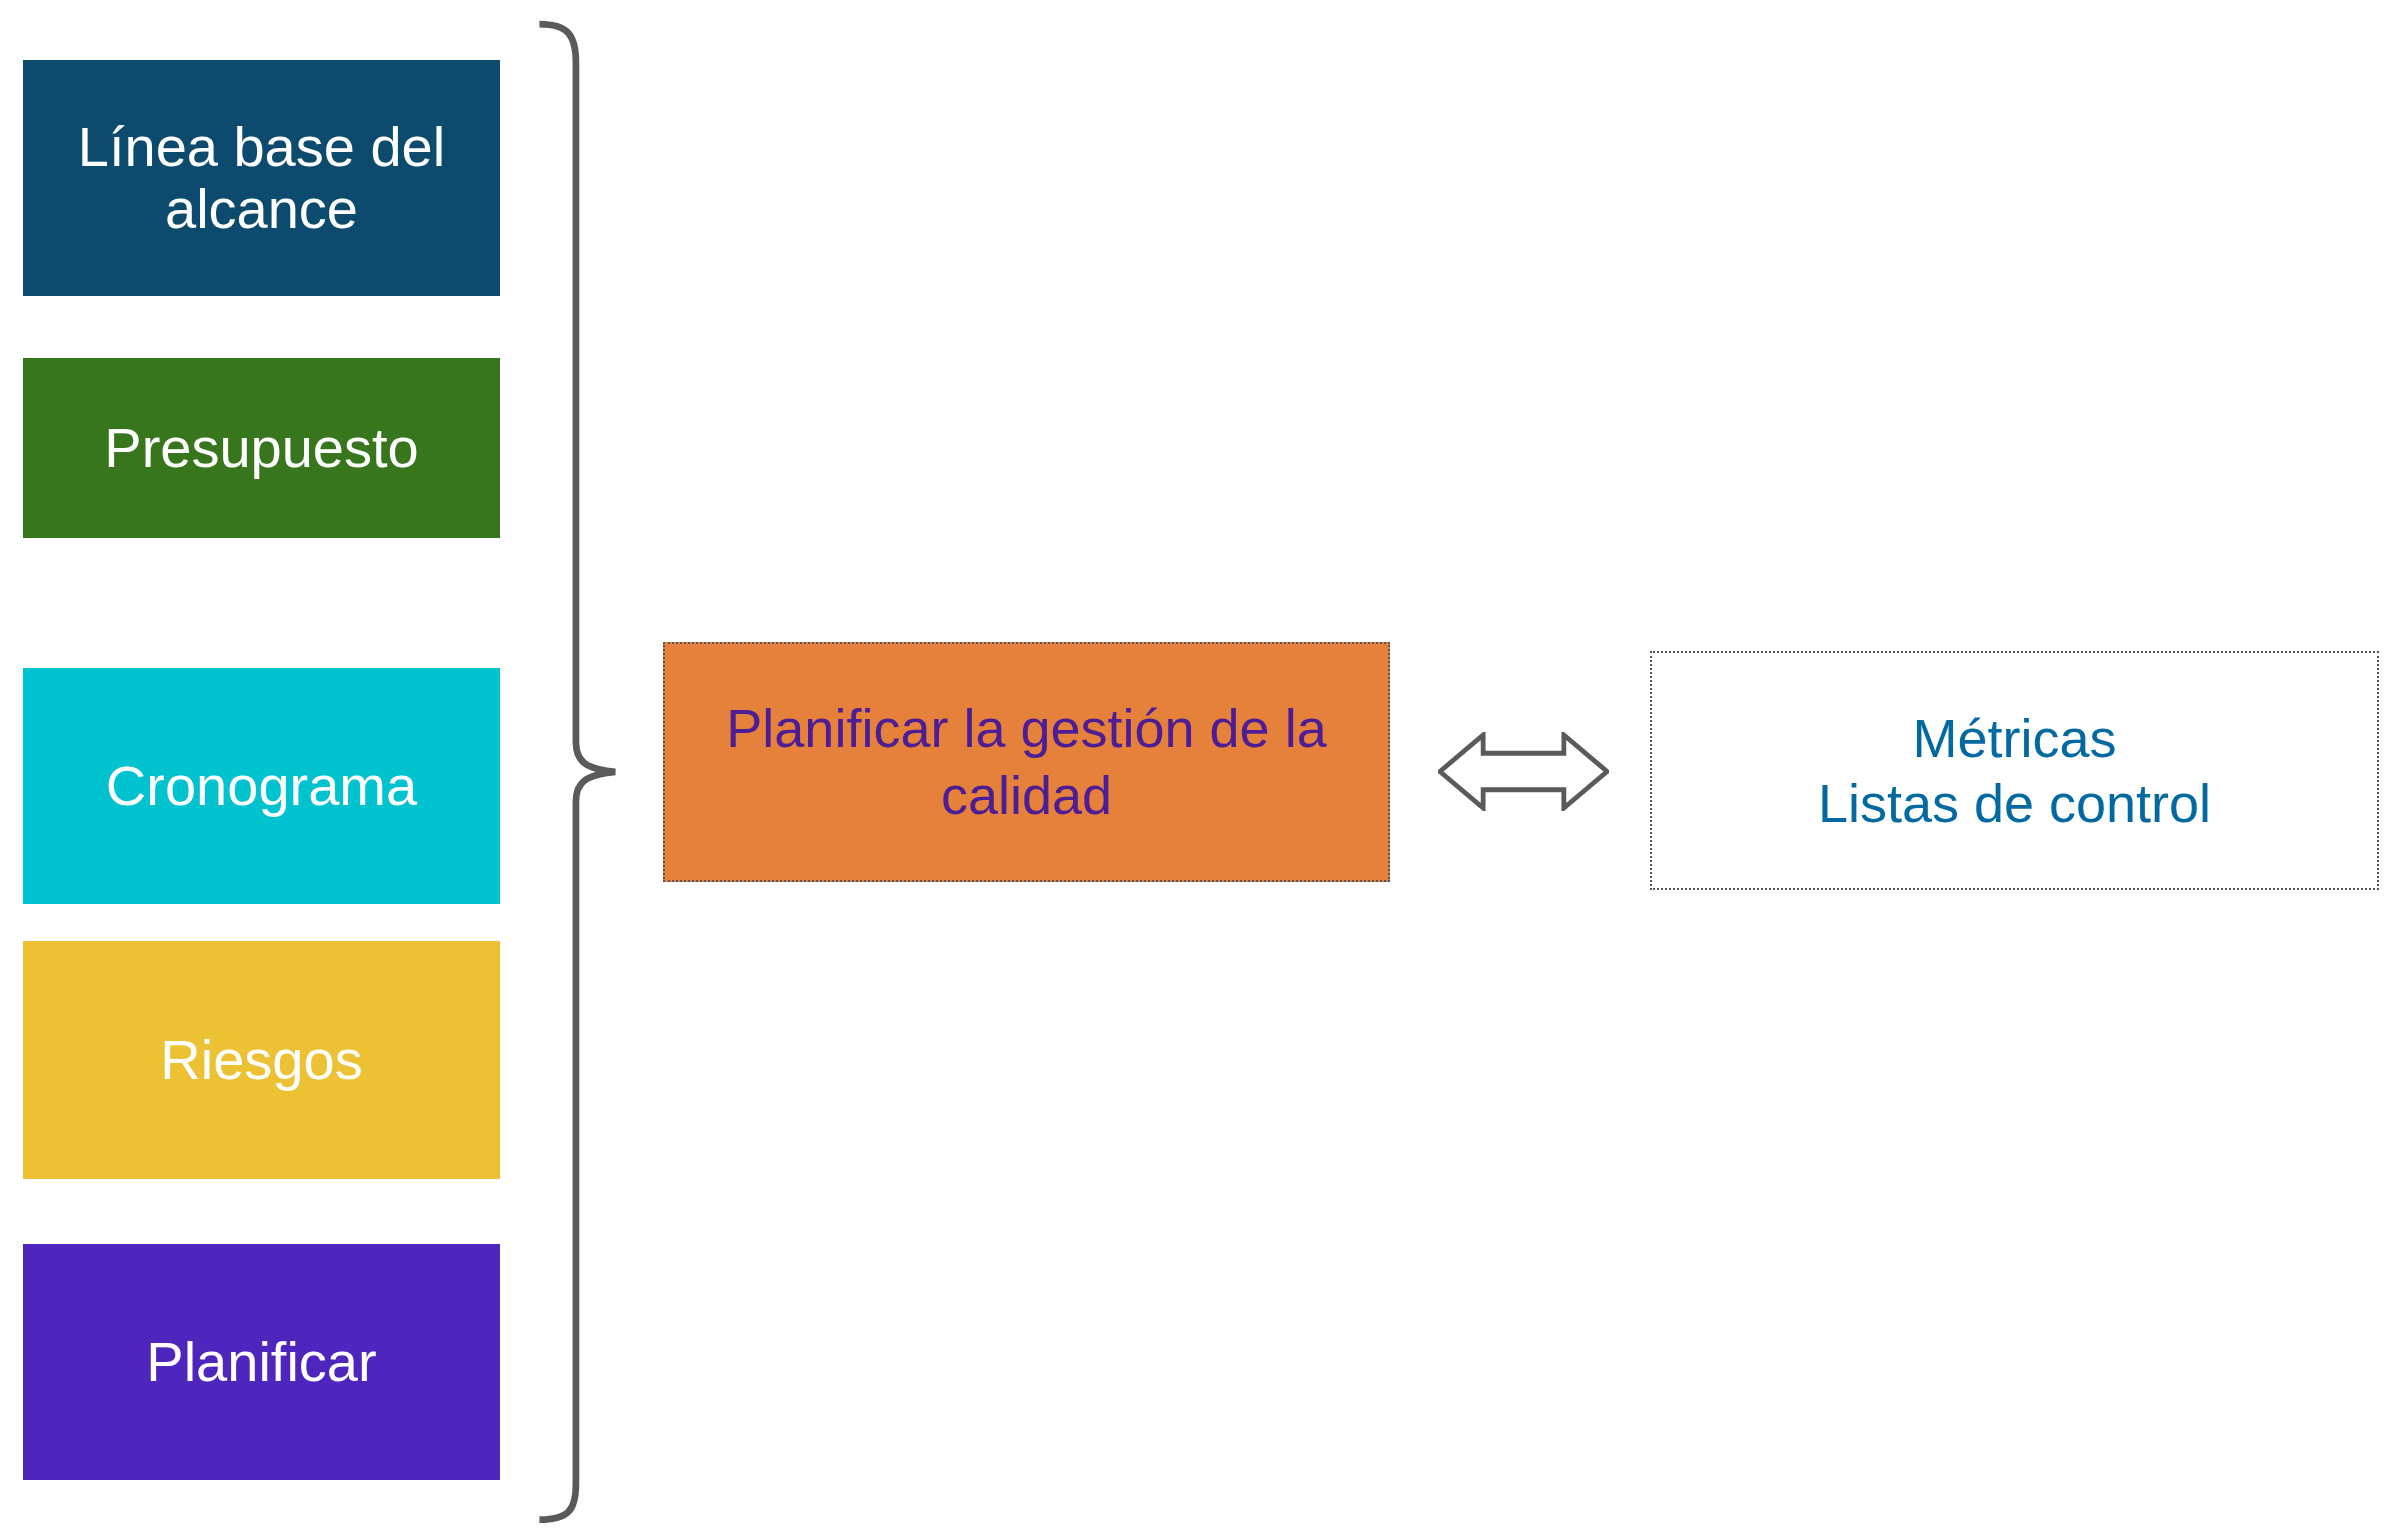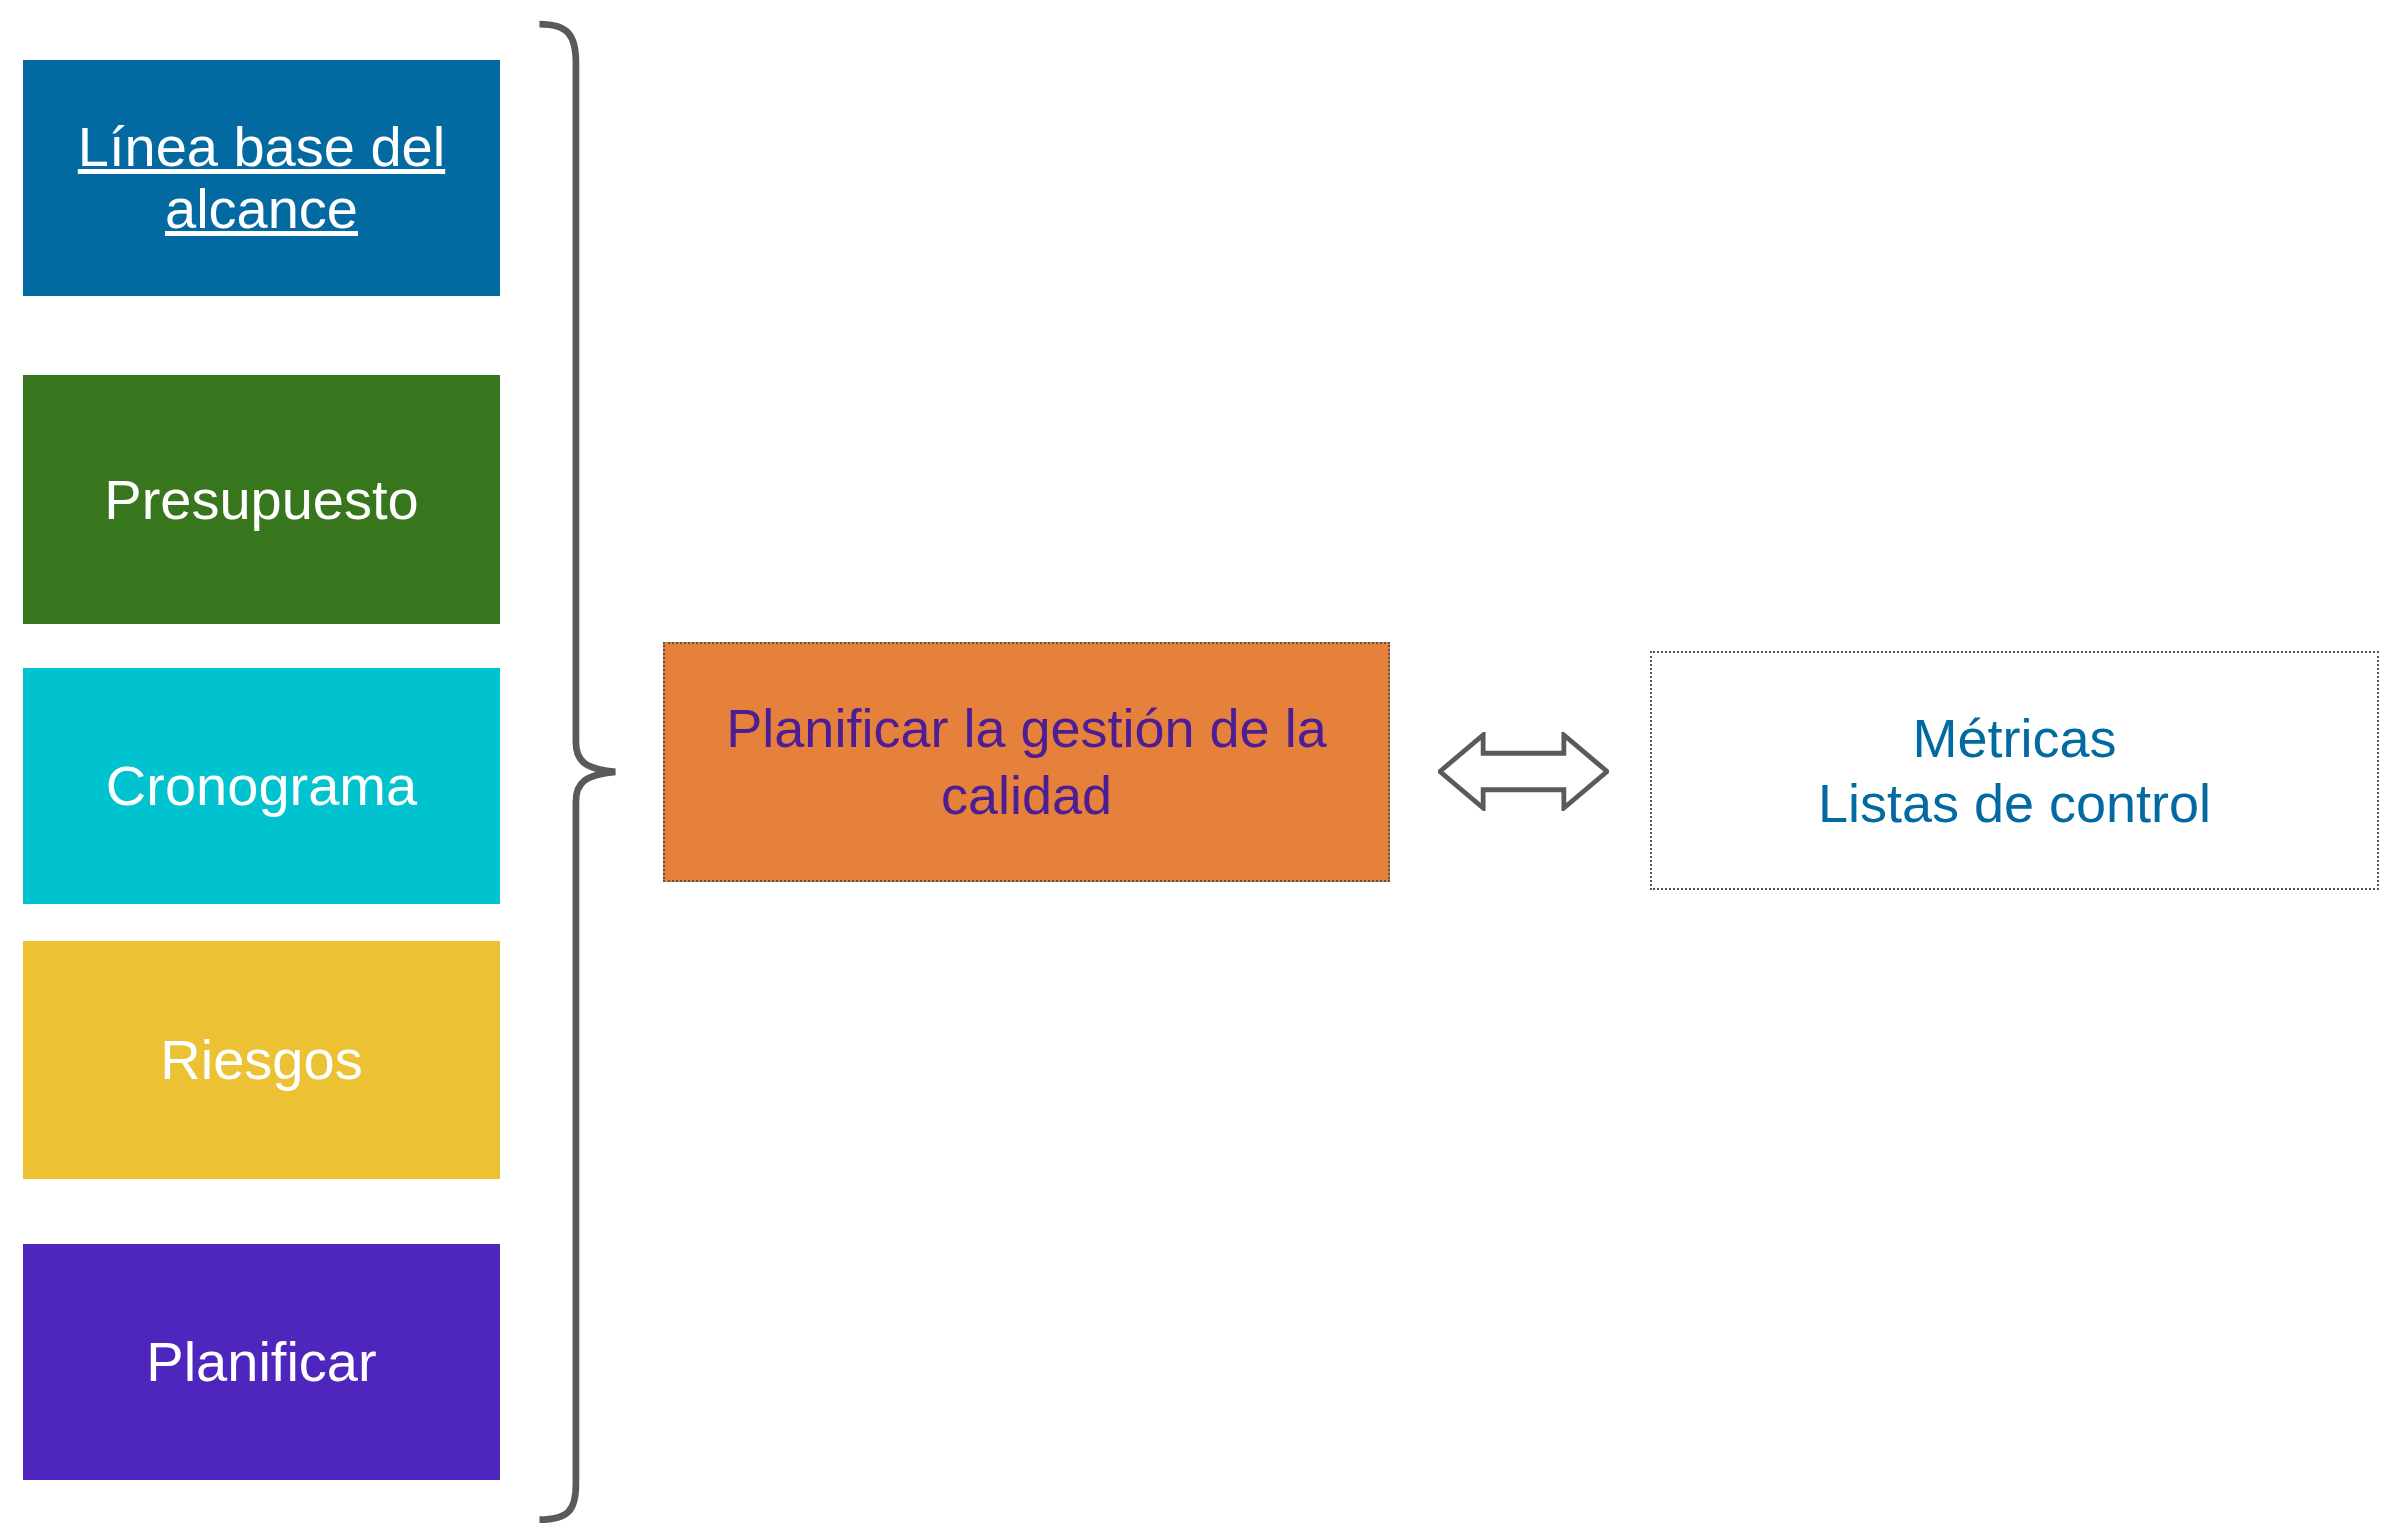--- a/index.html
+++ b/index.html
@@ -70,23 +70,23 @@
     top: 732px;
     width: 171px;
     height: 79px;
   }
 </style>
 </head>
 <body>
 
 <div class="canvas">
 
-  <div class="box input-box" style="top: 60px; height: 236px; background-color: #0369a1; text-decoration: underline;">Línea base del alcance</div>
+  <div class="box input-box" style="top: 60px; height: 236px; background-color: #0c4a6e;">Línea base del alcance</div>
 
-  <div class="box input-box" style="top: 375px; height: 249px; background-color: rgb(56, 118, 29);">Presupuesto</div>
+  <div class="box input-box" style="top: 358px; height: 180px; background-color: rgb(56, 118, 29);">Presupuesto</div>
 
   <div class="box input-box" style="top: 668px; height: 236px; background-color: rgb(0, 195, 207);">Cronograma</div>
 
   <div class="box input-box" style="top: 941px; height: 238px; background-color: rgb(236, 194, 52);">Riesgos</div>
 
   <div class="box input-box" style="top: 1244px; height: 236px; background-color: rgb(78, 38, 189);">Planificar</div>
 
   <svg class="brace-svg" viewBox="0 0 100 1580" fill="none" xmlns="http://www.w3.org/2000/svg">
     <path d="M14,14 C44,14 52,26 52,54
              L52,762 C52,782 62,790 93,793

